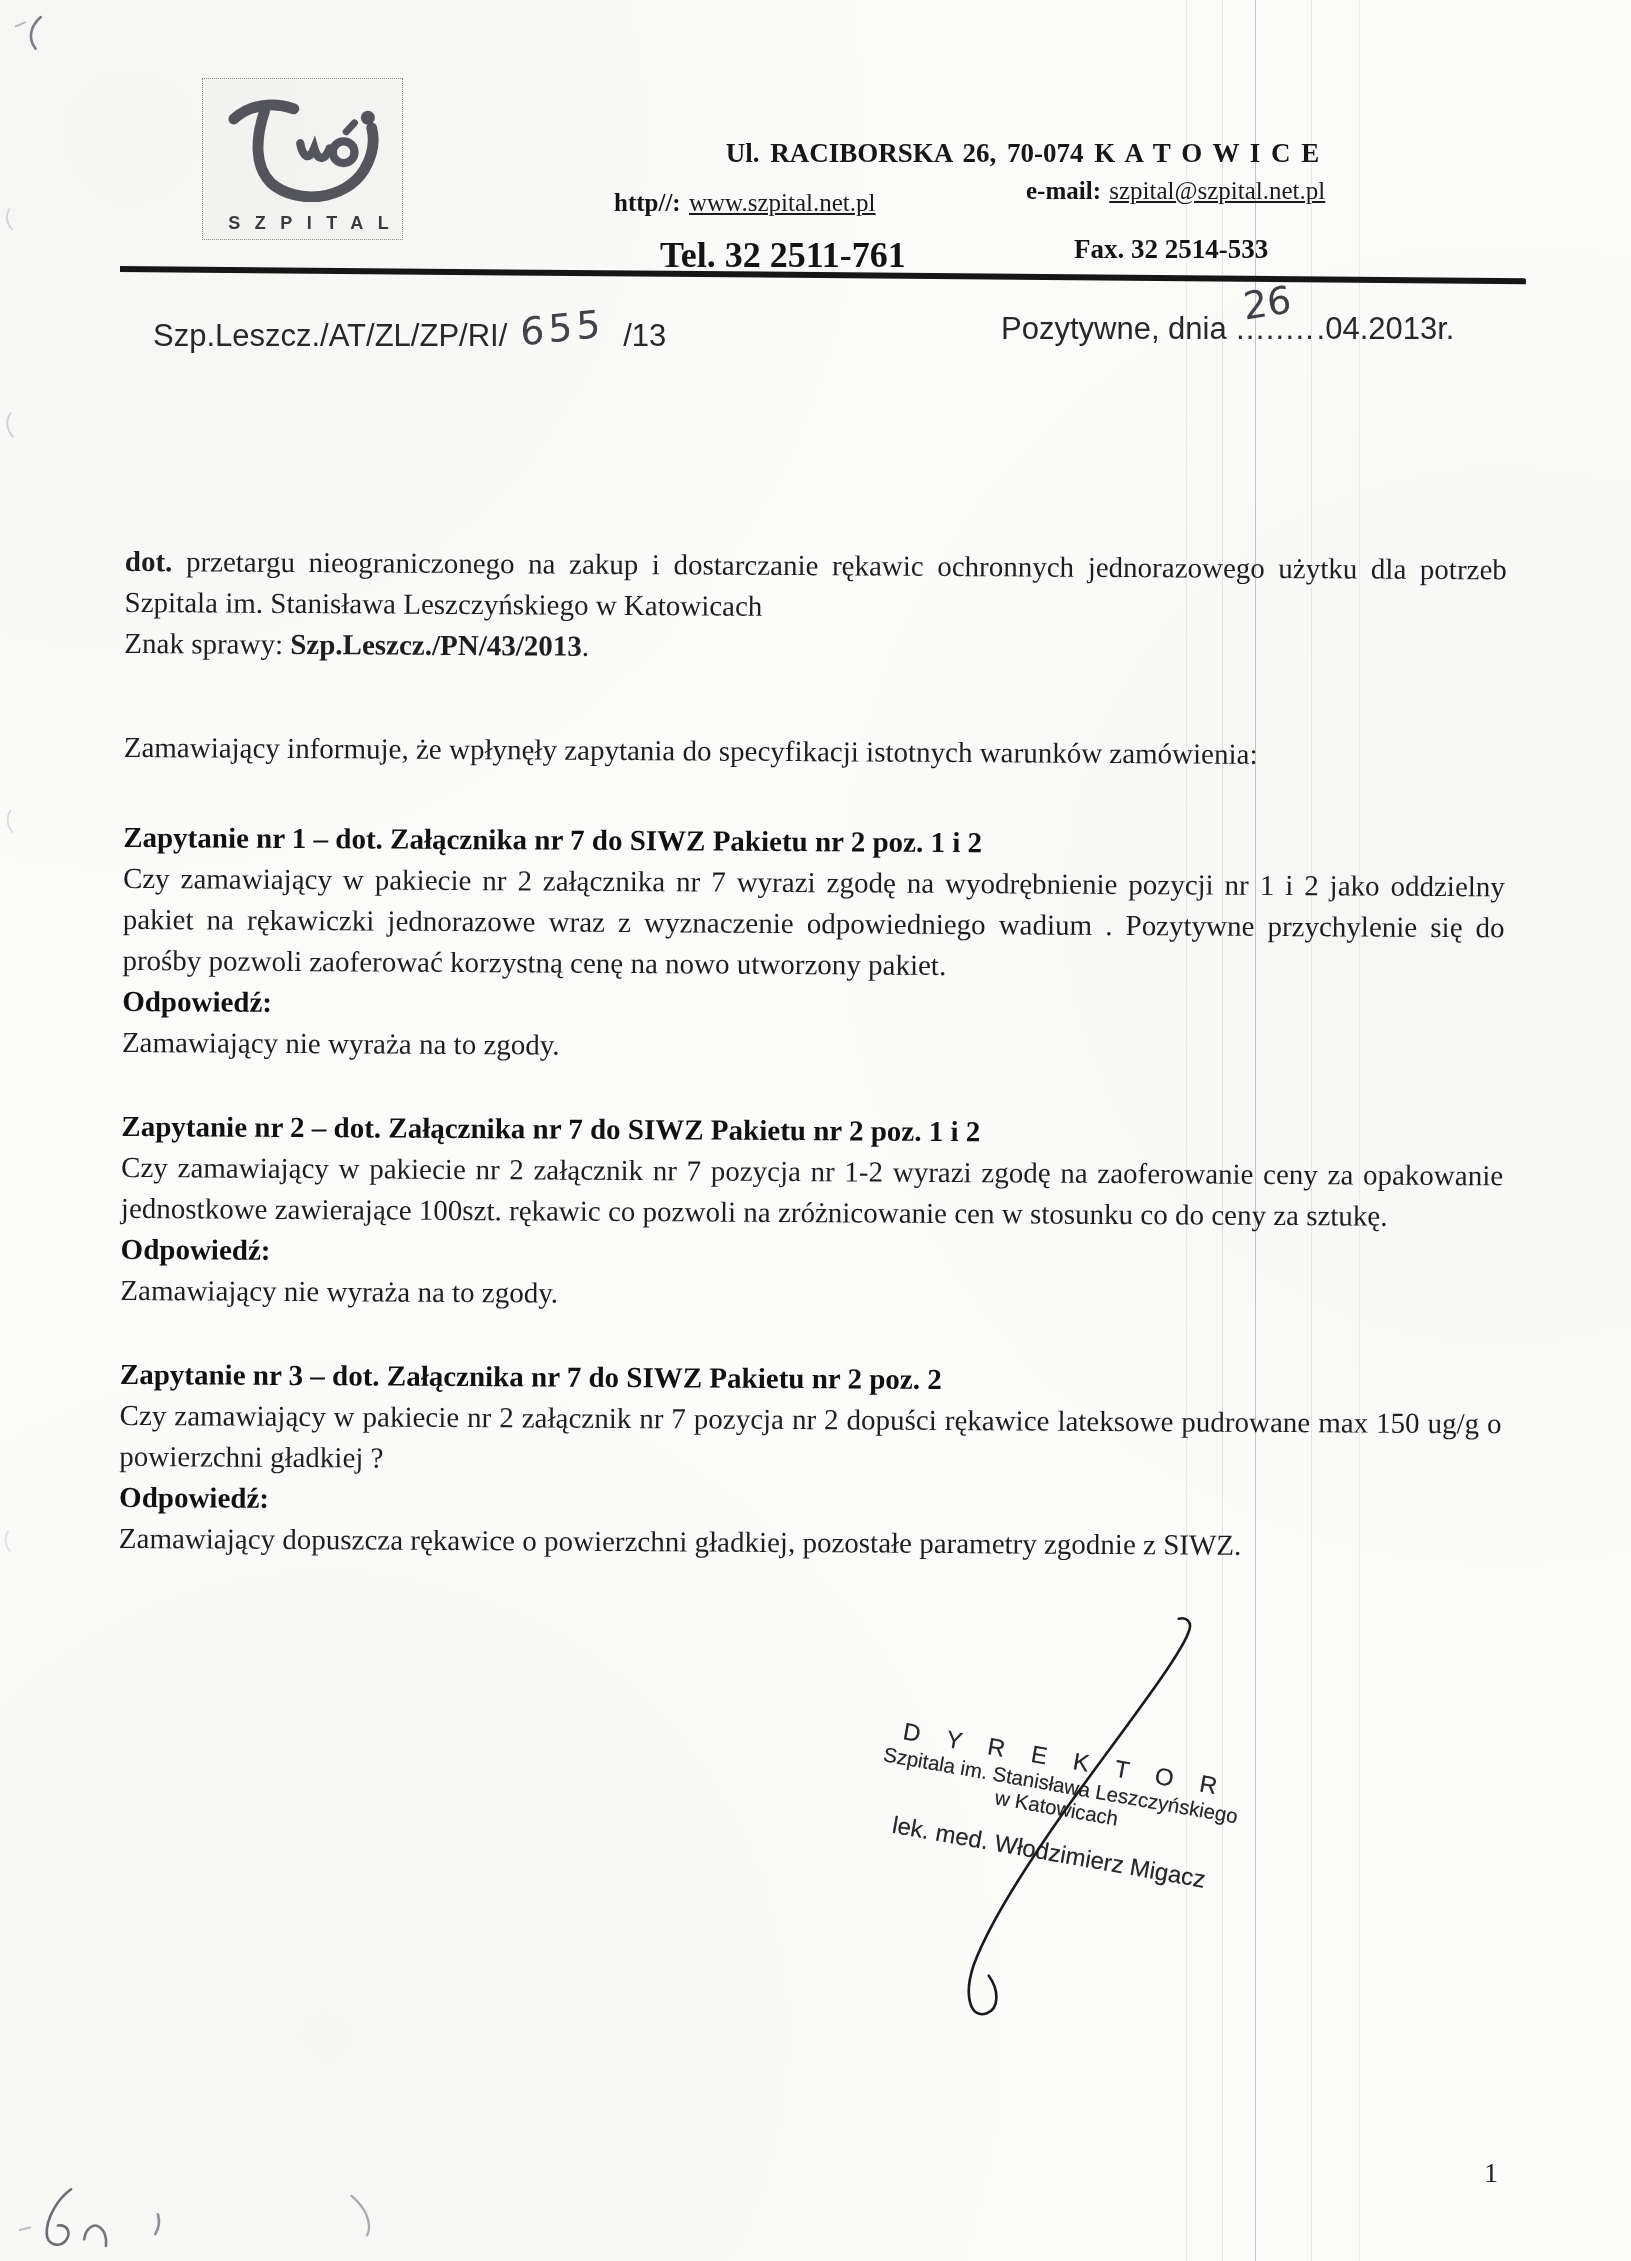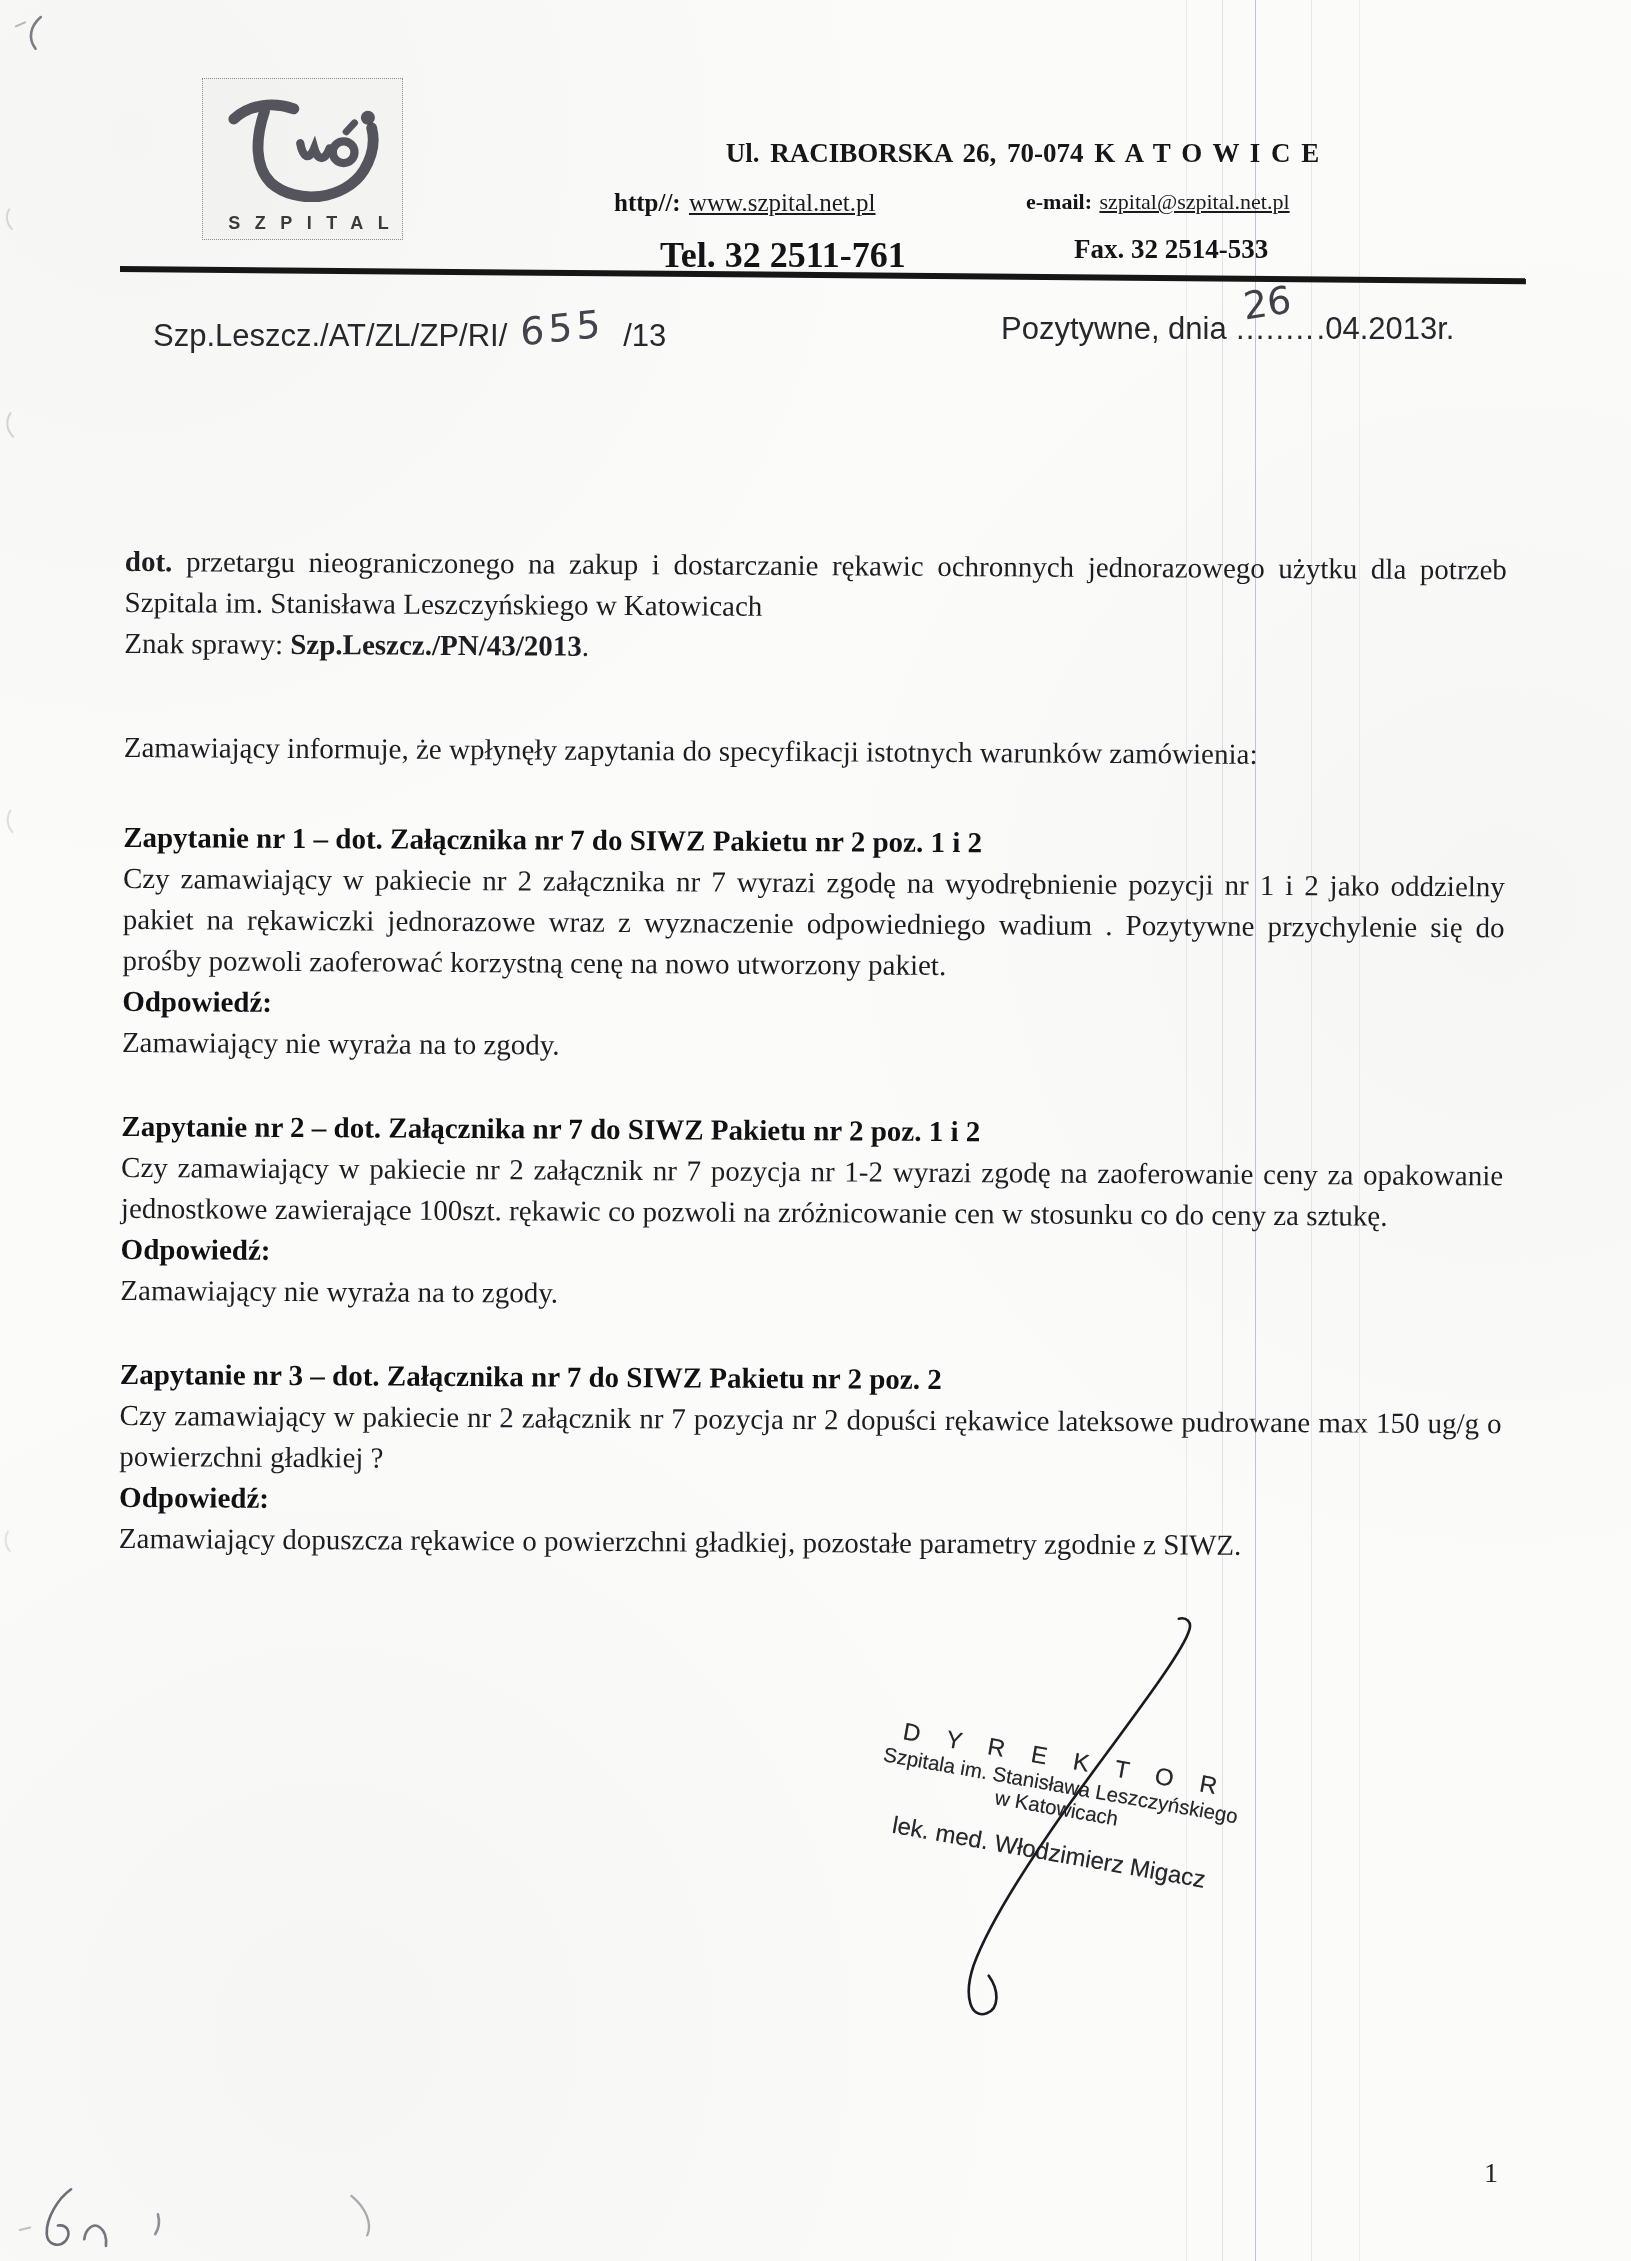--- a/index.html
+++ b/index.html
@@ -30,21 +30,21 @@
     font-family:"Liberation Sans",sans-serif;font-weight:bold;font-size:18px;
     letter-spacing:14.5px;padding-left:9.2px;color:#3a3a3a;}
   .sr-only{position:absolute;width:0.7px;height:0.7px;overflow:hidden;clip:rect(0 0 0 0);white-space:nowrap;}
 
   
   .hosp-name{position:absolute;left:595px;top:66px;width:855px;text-align:center;
     font-size:39px;font-weight:bold;letter-spacing:0.7px;color:#121214;}
   .hosp-addr{position:absolute;left:595px;top:138px;width:855px;text-align:center;
     font-size:27px;font-weight:bold;word-spacing:4px;color:#17171a;}
   .contact-http{position:absolute;left:614px;top:189px;font-size:25px;}
-  .contact-mail{position:absolute;left:1026px;top:189px;font-size:22px;}
+  .contact-mail{position:absolute;left:1026px;top:177px;font-size:25px;}
   .contact-label{font-weight:bold;color:#141416;}
   .contact-link{text-decoration:underline;color:#1b1b1f;margin-left:2px;}
   .contact-tel{position:absolute;left:660px;top:234px;font-size:36px;font-weight:bold;color:#141416;text-align:center;}
   .contact-fax{position:absolute;left:1074px;top:234px;font-size:27px;font-weight:bold;color:#141416;}
 
   .rule{position:absolute;left:120px;top:266px;width:1406px;height:6px;background:#161616;
     transform:rotate(0.5deg);transform-origin:left center;}
 
   
   .refline{position:absolute;left:153px;top:311px;font-family:"Liberation Sans",sans-serif;

